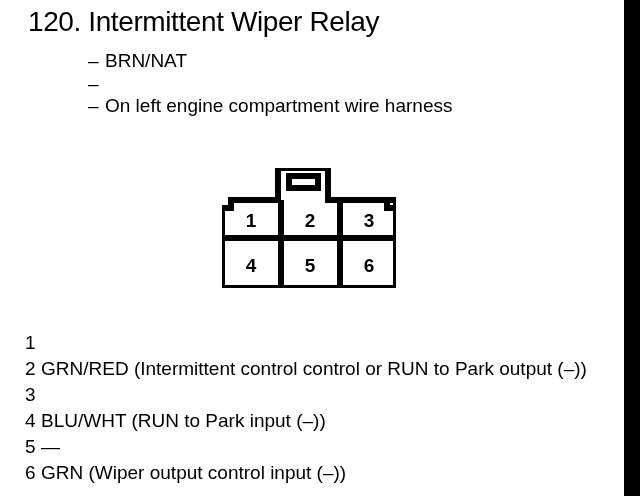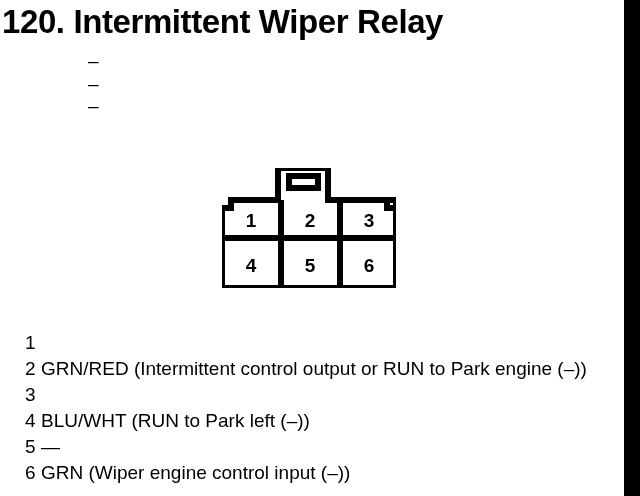--- a/index.html
+++ b/index.html
@@ -24,24 +24,24 @@
     top: 0;
     left: 624px;
     width: 16px;
     height: 496px;
     background: #000000;
   }
 
   
   .page-title {
     position: absolute;
-    left: 2px;
+    left: 28px;
     top: 2px;
-    font-size: 33px;
-    font-weight: bold;
+    font-size: 28px;
+    font-weight: normal;
     letter-spacing: -0.4px;
     line-height: 40px;
     white-space: nowrap;
   }
 
   
   .desc-list {
     position: absolute;
     left: 88px;
     top: 50px;
@@ -101,26 +101,28 @@
 </head>
 <body>
 
 <div id="page">
 
   <div class="page-title">120. Intermittent Wiper Relay</div>
 
   <div class="desc-list">
     <div class="desc-line">
       <span class="desc-dash">–</span>
+      <span>BRN/NAT</span>
     </div>
     <div class="desc-line">
       <span class="desc-dash">–</span>
     </div>
     <div class="desc-line">
       <span class="desc-dash">–</span>
+      <span>On left engine compartment wire harness</span>
     </div>
   </div>
 
   <div class="connector">
     <svg class="conn-svg" width="174" height="120" viewBox="0 0 174 120">
 
       <path d="M 56,0 L 106,0 L 106,32 L 174,32 L 174,120 L 0,120 L 0,40 L 9,40 L 9,32 L 56,32 Z" fill="none" stroke="#000000" stroke-width="6" stroke-linejoin="miter"></path>
 
       <path d="M 174,32 L 174,40 L 165,40 L 165,32" fill="none" stroke="#000000" stroke-width="6" stroke-linejoin="miter"></path>
 
@@ -140,34 +142,34 @@
       <text class="pin-num" x="147" y="104">6</text>
     </svg>
   </div>
 
   <div class="pin-list">
     <div class="pin-row">
       <span class="pin-row-num">1</span>
     </div>
     <div class="pin-row">
       <span class="pin-row-num">2</span>
-      <span class="pin-row-text">GRN/RED (Intermittent control output or RUN to Park engine (–))</span>
+      <span class="pin-row-text">GRN/RED (Intermittent control control or RUN to Park output (–))</span>
     </div>
     <div class="pin-row">
       <span class="pin-row-num">3</span>
     </div>
     <div class="pin-row">
       <span class="pin-row-num">4</span>
-      <span class="pin-row-text">BLU/WHT (RUN to Park left (–))</span>
+      <span class="pin-row-text">BLU/WHT (RUN to Park input (–))</span>
     </div>
     <div class="pin-row">
       <span class="pin-row-num">5</span>
       <span class="pin-row-text">—</span>
     </div>
     <div class="pin-row">
       <span class="pin-row-num">6</span>
-      <span class="pin-row-text">GRN (Wiper engine control input (–))</span>
+      <span class="pin-row-text">GRN (Wiper output control input (–))</span>
     </div>
   </div>
 
   <div class="gutter-bar"></div>
 
 </div>
 
 </body></html>

